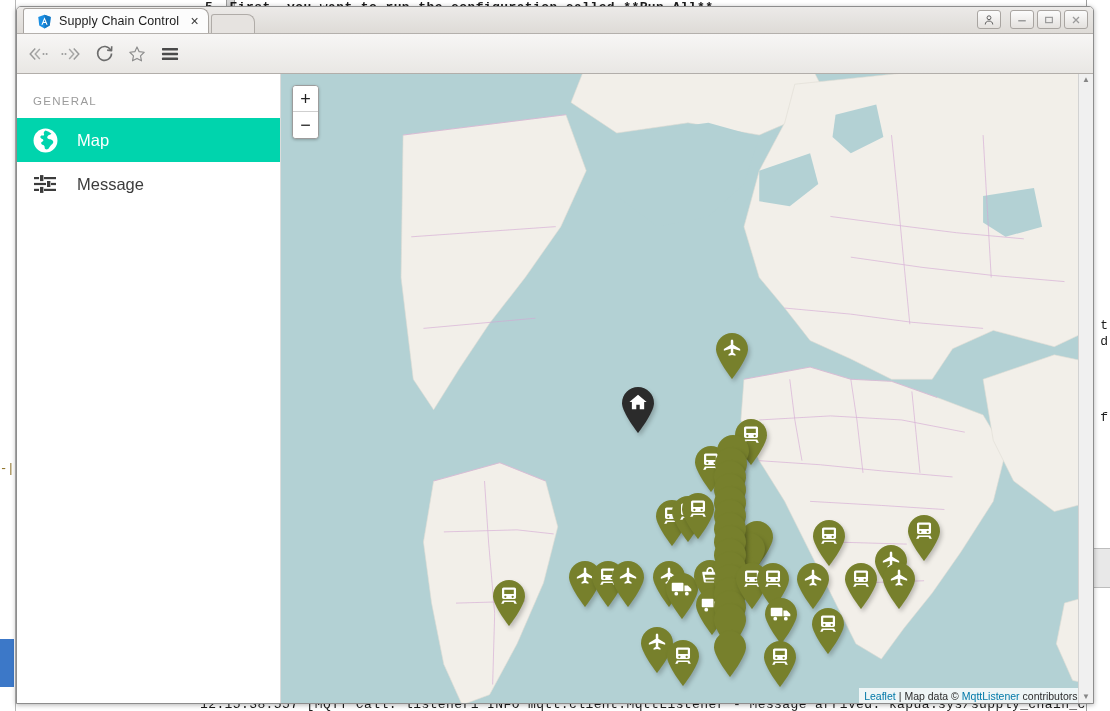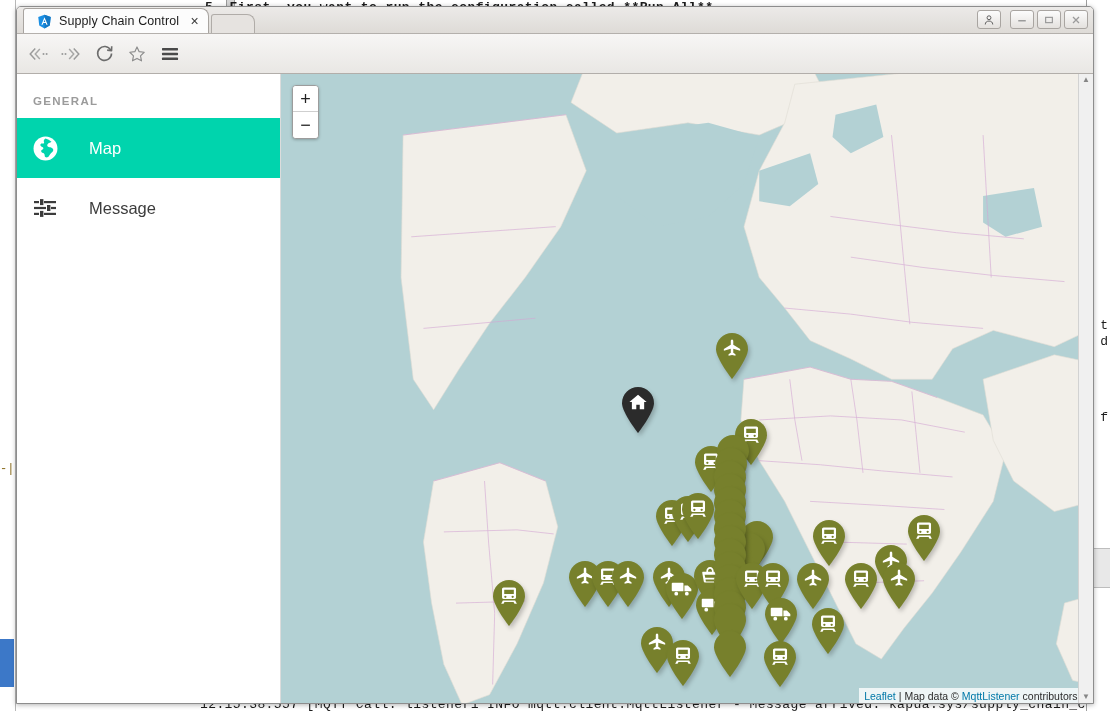--- a/index.html
+++ b/index.html
@@ -190,27 +190,27 @@
     background: #ffffff;
     border-right: 1px solid #dcdcdc;
     padding-top: 8px;
     position: relative; z-index: 5;
   }
   .nav-section {
     font-size: 11.5px;
     letter-spacing: 1.3px;
     color: #9b9b9b;
     padding: 13px 14px 11px 16px;
-    font-weight: 700;
+    font-weight: 400;
   }
   .nav-item {
-    height: 60px;
+    height: 44px;
     display: flex; align-items: center;
     padding-left: 14px;
-    gap: 30px;
+    gap: 18px;
     color: #3c3c3c;
     font-size: 16.5px;
     cursor: pointer;
   }
   .nav-item.active {
     background: #00d4ad;
     color: #ffffff;
   }
   .nav-item .nav-icon {
     width: 28px; height: 28px; flex: none;

